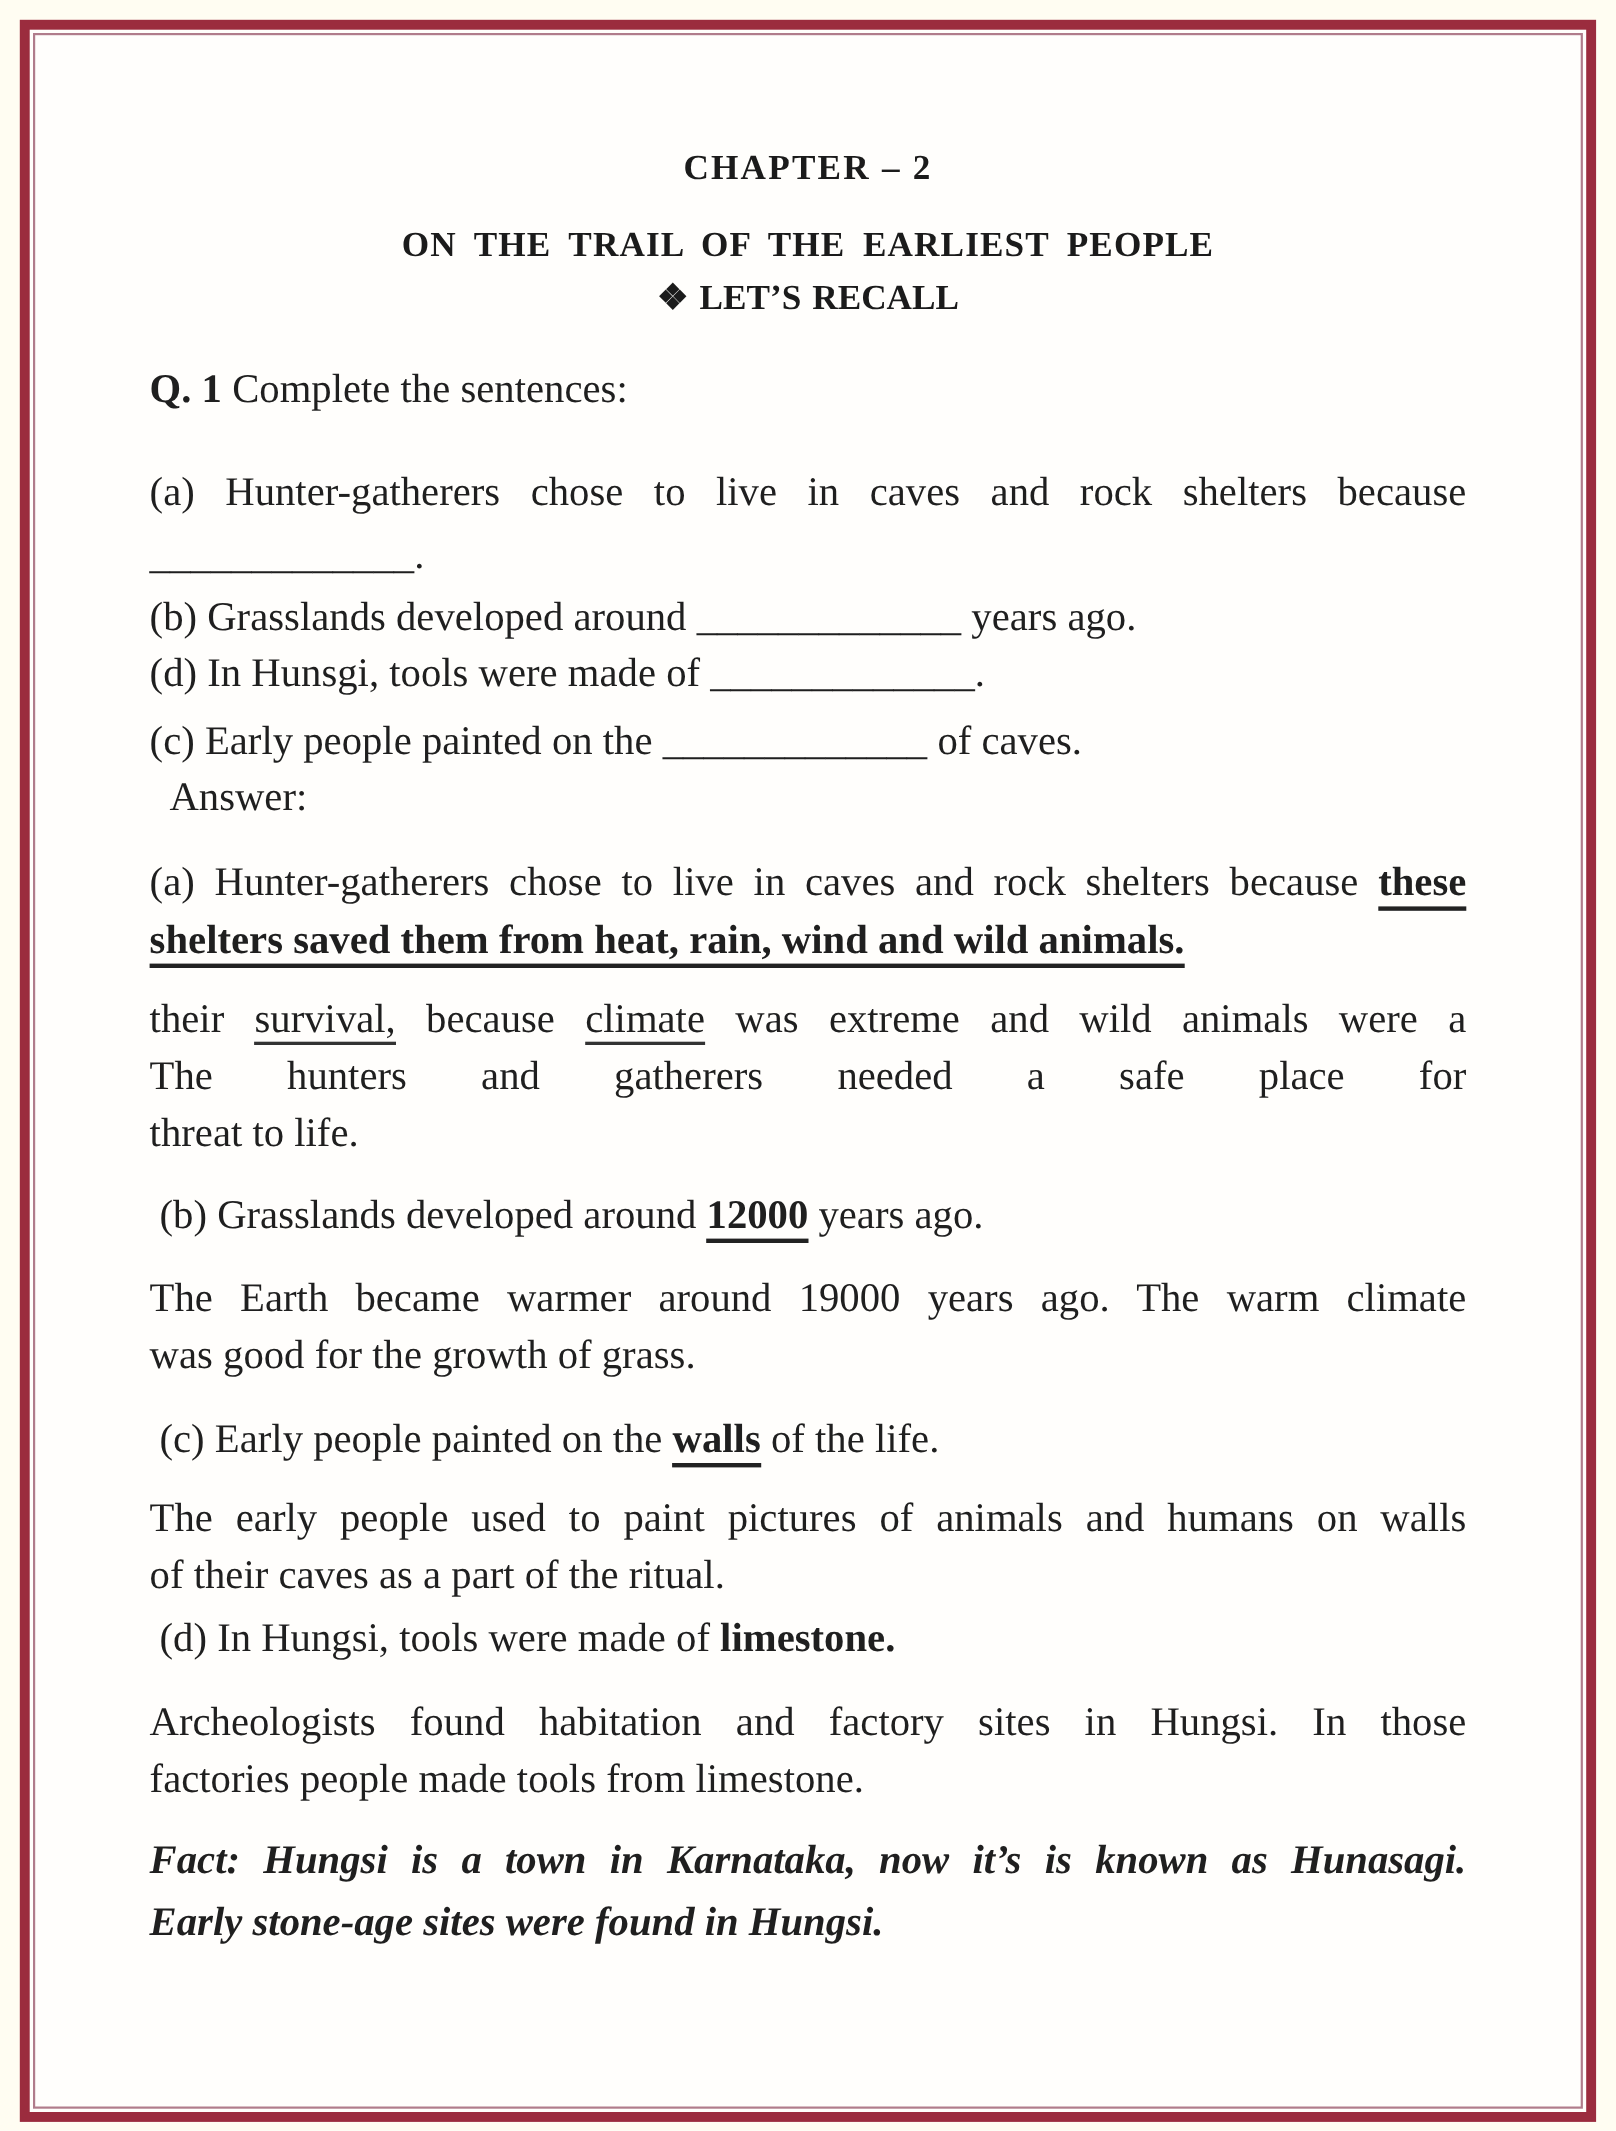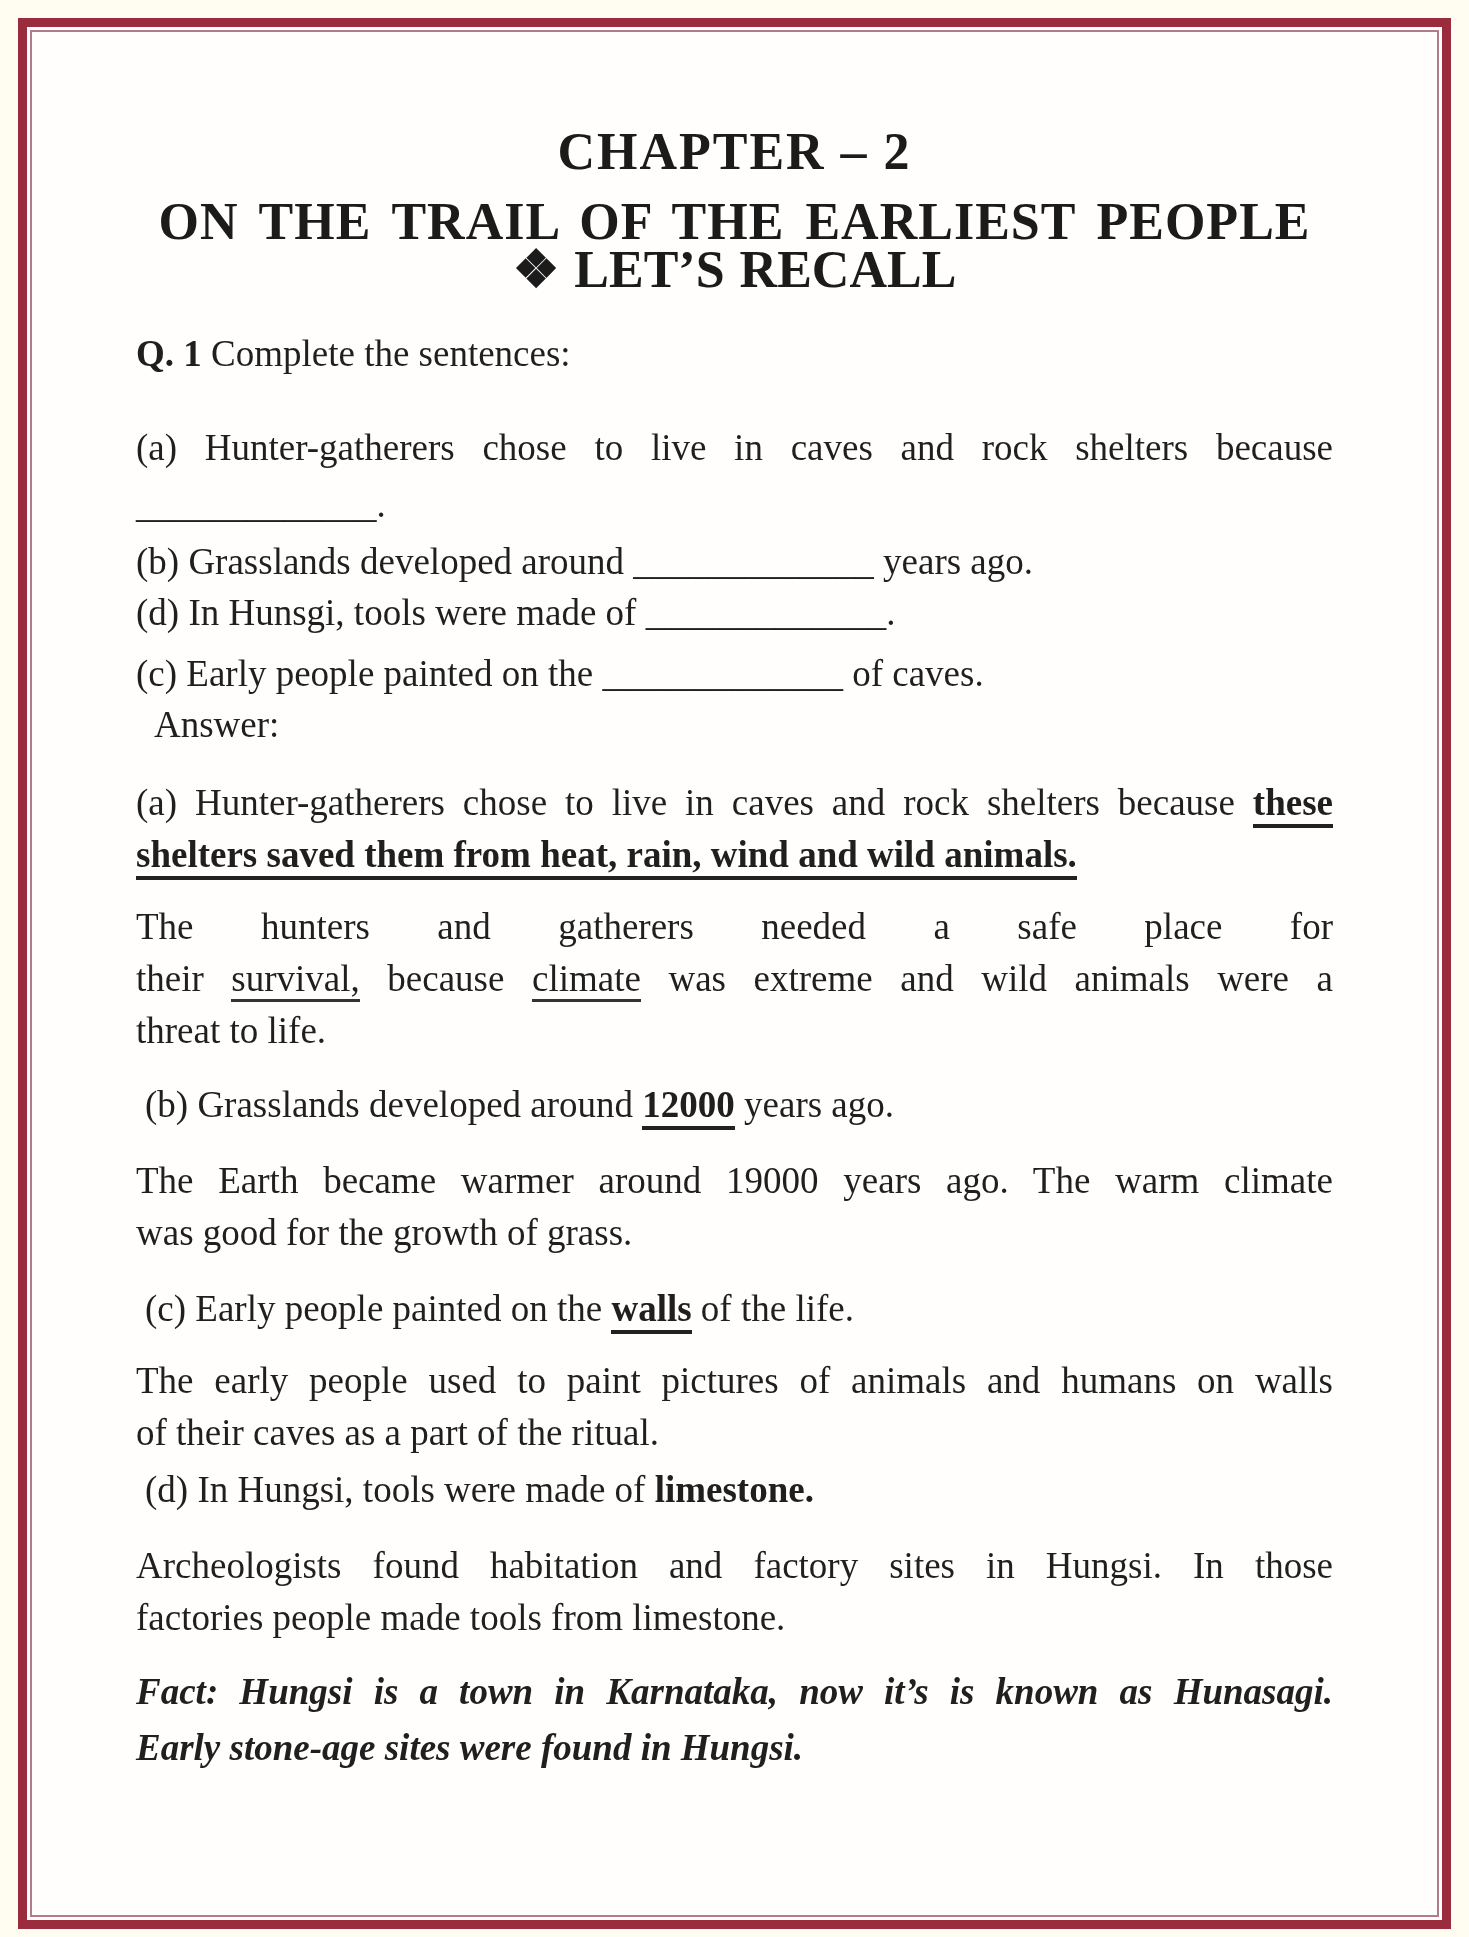--- a/index.html
+++ b/index.html
@@ -22,21 +22,21 @@
     margin:3px;
     height:calc(100% - 6px);
     border:2px solid #b07c8b;
     background:#fffefc;
   }
   .content{
     padding:96px 104px 0 104px;
     font-size:37px;
     line-height:52px;
   }
-  .h{font-weight:bold;text-align:center;font-size:52px;line-height:48px;color:#1b1b1b;}
+  .h{font-weight:bold;text-align:center;font-size:32px;line-height:48px;color:#1b1b1b;}
   .h-chapter{letter-spacing:2px;margin-bottom:22px;}
   .h-title{word-spacing:7px;letter-spacing:1px;}
   .h-recall{margin-bottom:34px;word-spacing:2px;}
   .q-intro{margin-bottom:42px;}
   .b{font-weight:bold;}
   .line{text-align:left;}
   .jline{text-align:justify;text-align-last:justify;}
   .qline{line-height:51px;}
   .blankline{line-height:62px;}
   .bu{font-weight:bold;border-bottom:4px solid #222;padding-bottom:1px;}
@@ -75,22 +75,22 @@
       </div>
 
       <div class="line mb26">Answer:</div>
 
       <div class="mb20">
         <div class="jline"><span>(a) Hunter-gatherers chose to live in caves and rock shelters because </span><span class="bu">these</span></div>
         <div class="line"><span class="bu">shelters saved them from heat, rain, wind and wild animals.</span></div>
       </div>
 
       <div class="mb22">
+        <div class="jline"><span>their </span><span class="u">survival,</span><span> because </span><span class="u">climate</span><span> was extreme and wild animals were a</span></div>
         <div class="jline">The hunters and gatherers needed a safe place for</div>
-        <div class="jline"><span>their </span><span class="u">survival,</span><span> because </span><span class="u">climate</span><span> was extreme and wild animals were a</span></div>
         <div class="line">threat to life.</div>
       </div>
 
       <div class="line ind mb24"><span>(b) Grasslands developed around </span><span class="bu">12000</span><span> years ago.</span></div>
 
       <div class="mb24">
         <div class="jline">The Earth became warmer around 19000 years ago. The warm climate</div>
         <div class="line">was good for the growth of grass.</div>
       </div>
 

